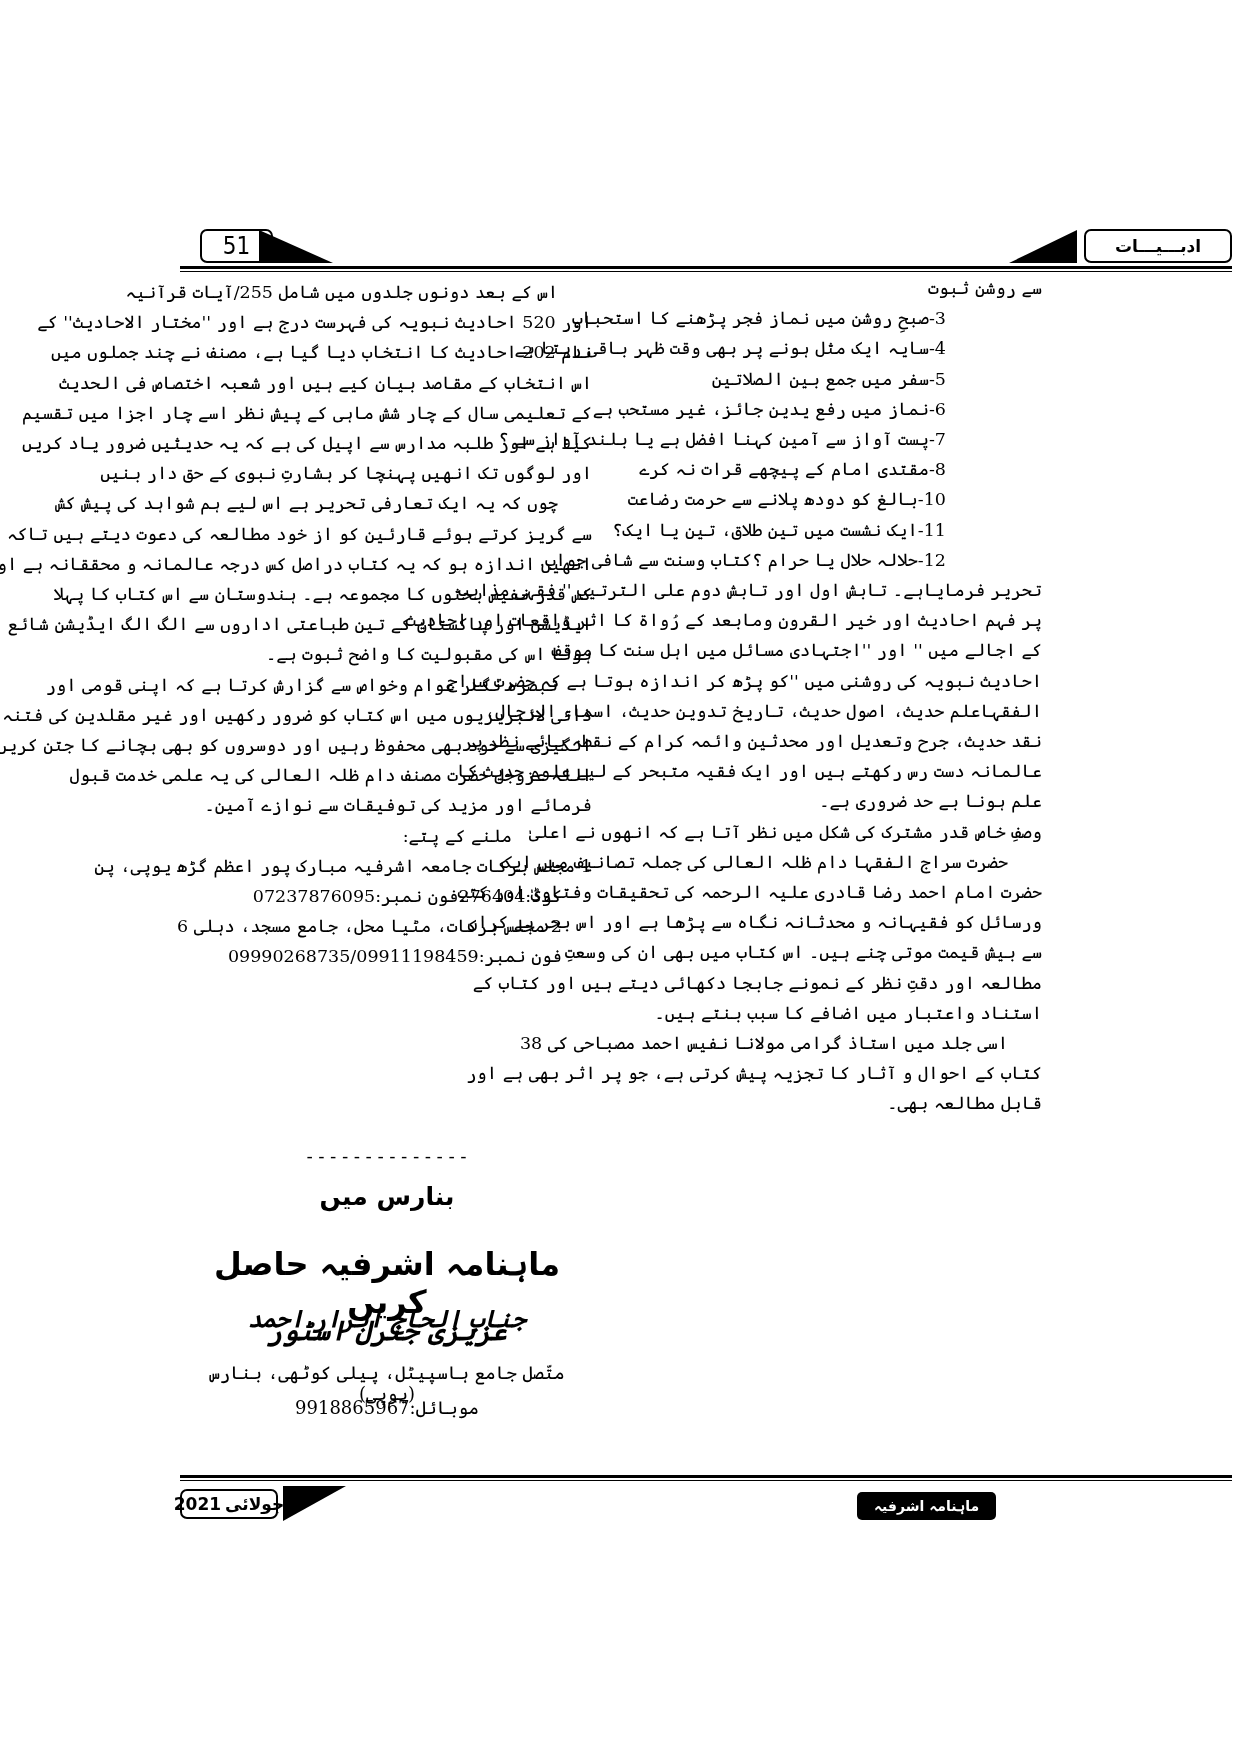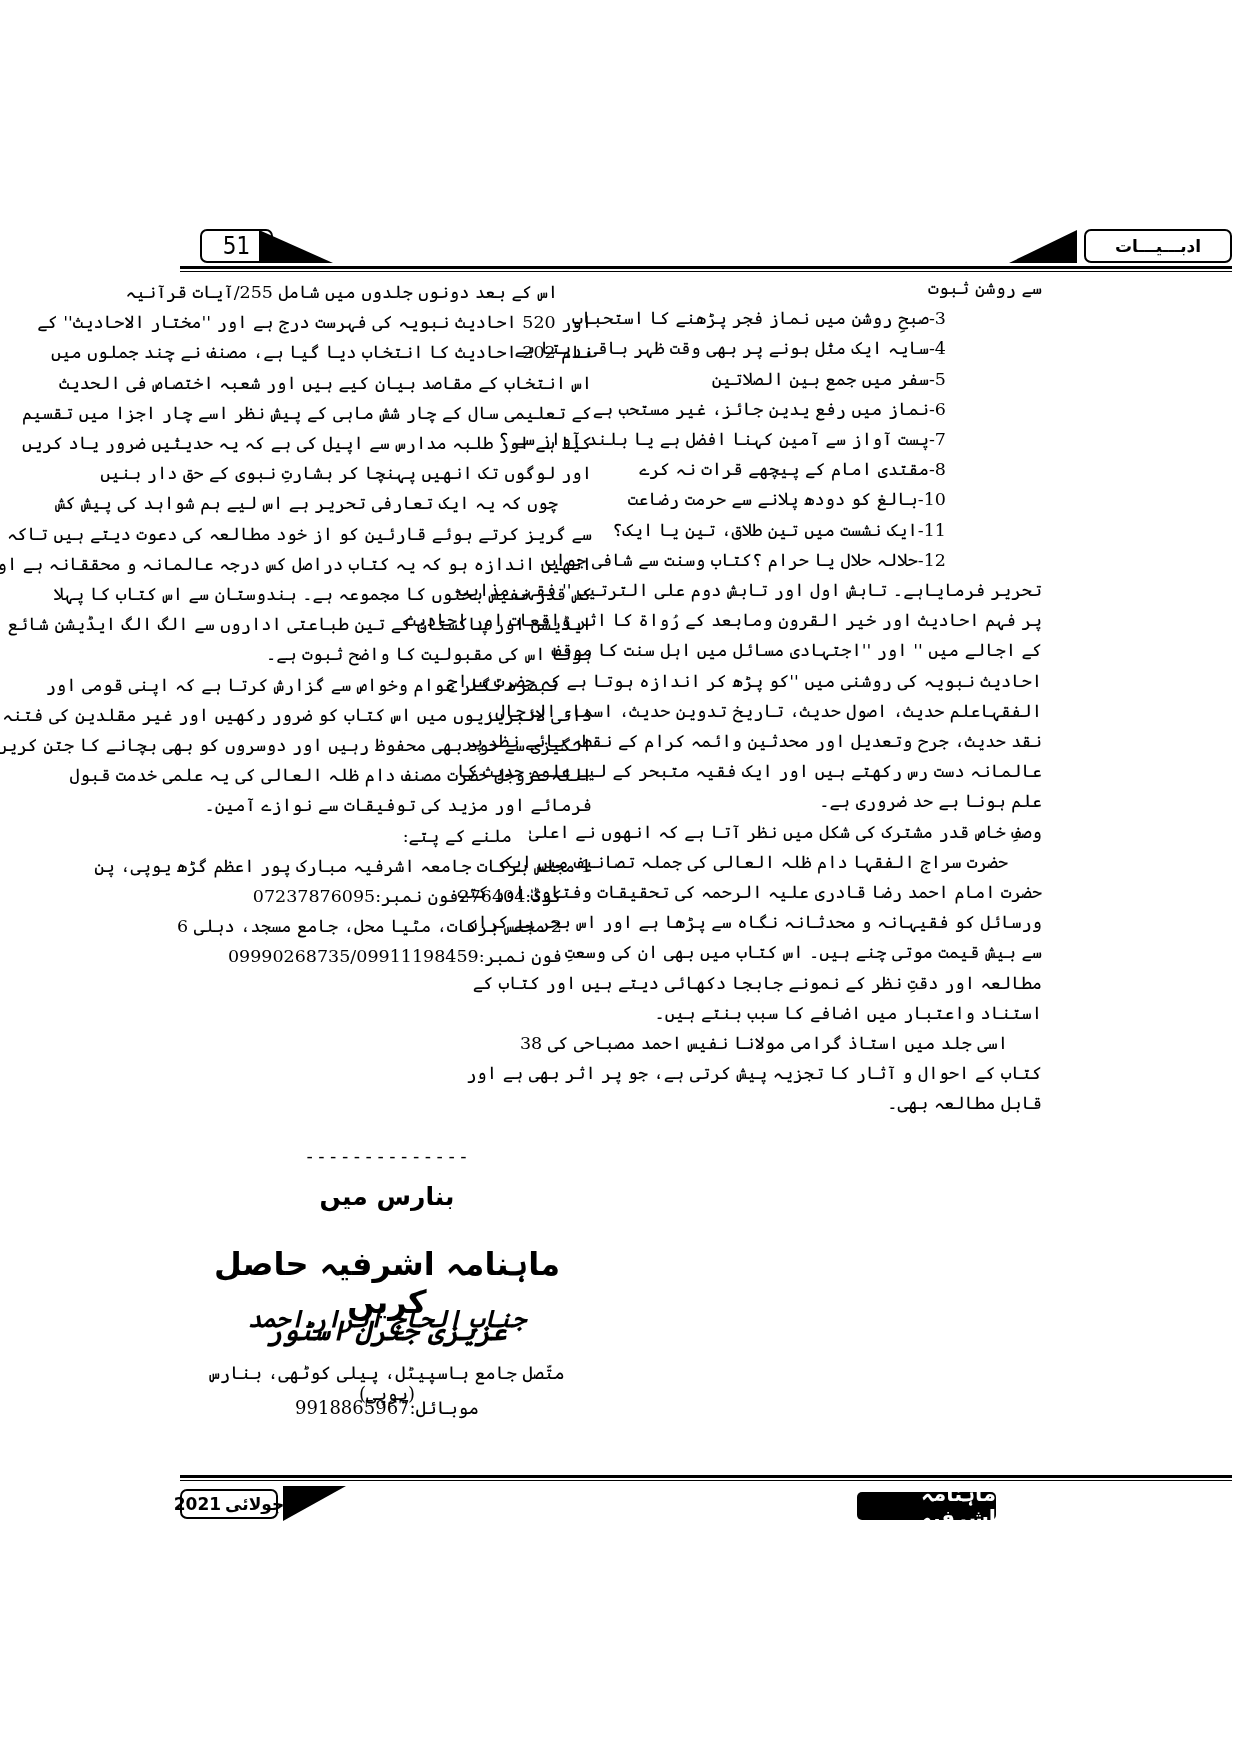--- a/index.html
+++ b/index.html
@@ -33,21 +33,21 @@
     .ad-l3 { top: 1266px; font-family: "DejaVu Serif", serif; font-size: 24px; font-weight: bold; font-style: italic; margin-top: 38px; }
     .ad-l4 { top: 1315px; font-family: "DejaVu Serif", serif; font-size: 27px; font-weight: bold; font-style: italic; }
     .ad-l5 { top: 1362px; font-family: "DejaVu Serif", serif; font-size: 18px; }
     .ad-l6 { top: 1397px; font-family: "DejaVu Serif", serif; font-size: 18px; }
 
     
     .frule-a { top: 1475px; height: 3px; }
     .frule-b { top: 1480px; height: 1px; }
     .issue-box { left: 180px; top: 1489px; width: 98px; height: 30px; font-size: 17px; font-weight: bold; direction: rtl; gap: 4px; }
     .footer-wedge { position:absolute; left:283px; top:1486px; width:63px; height:35px; background:#000; clip-path: polygon(0 0, 100% 0, 0 100%); }
-    .mag-name { position: absolute; left: 857px; top: 1492px; width: 139px; height: 28px; background: #000; color: #fff; border-radius: 5px; display: flex; align-items: center; justify-content: center; font-size: 21px; font-weight: bold; direction: rtl; }
+    .mag-name { position: absolute; left: 857px; top: 1492px; width: 139px; height: 28px; background: #000; color: #fff; border-radius: 5px; display: flex; align-items: center; justify-content: center; font-size: 14px; font-weight: bold; direction: rtl; }
   </style>
 </head>
 <body>
 
 <div class="hdr-box page-num">
   <span>51</span>
 </div>
 <div class="wedge-left-fill"></div>
 <div class="wedge-right-fill"></div>
 <div class="hdr-box section-title">

